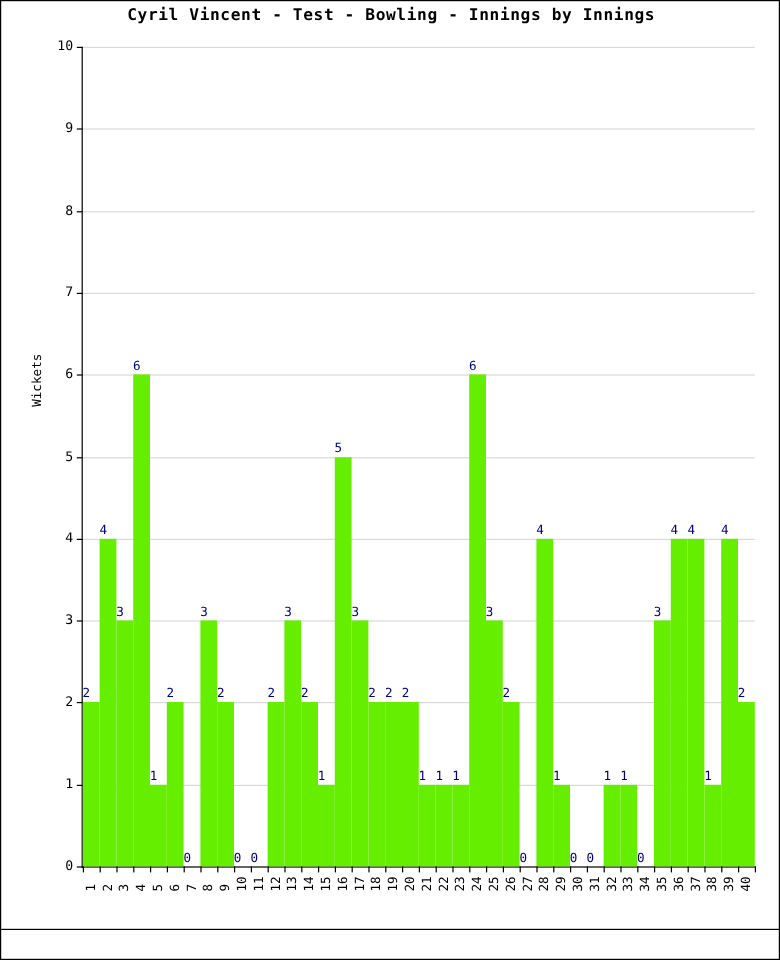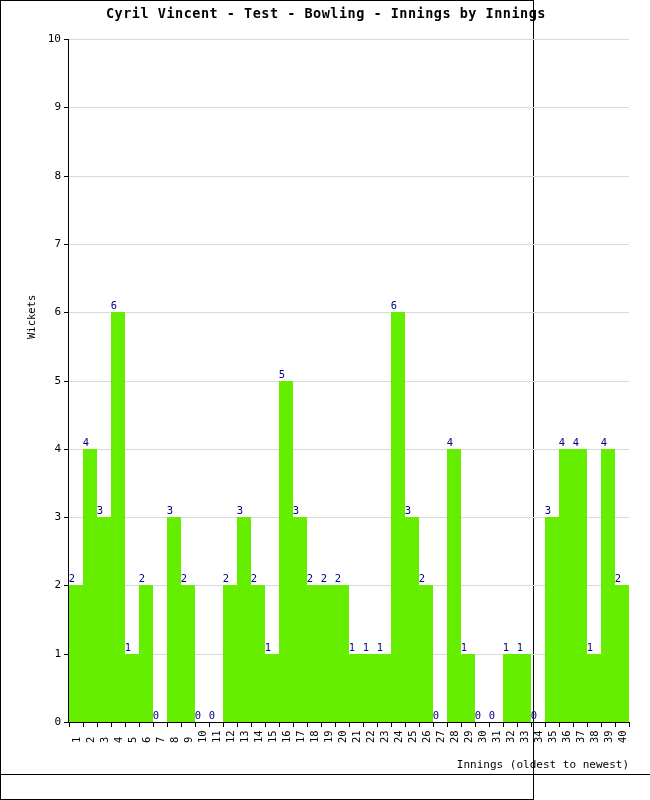--- a/index.html
+++ b/index.html
@@ -1,21 +1,21 @@
 <!DOCTYPE html>
 <html><head>
 <meta charset="utf-8">
 <style>
   html,body{margin:0;padding:0;background:#ffffff;}
   body{
     width:650px;height:800px;position:relative;overflow:hidden;
     font-family:"DejaVu Sans Mono","Liberation Mono",monospace;
     color:#000;
   }
-  #frame{position:absolute;left:0;top:0;width:534px;height:800px;box-sizing:border-box;border:1px solid #000;}
+  #frame{position:absolute;left:0;top:0;width:650px;height:800px;box-sizing:border-box;border:1px solid #000;}
 
   
   #title{
     position:absolute;left:0;top:4px;width:650px;text-align:center;
     font-size:13.5px;font-weight:bold;letter-spacing:.5px;white-space:nowrap;
   }
 
   
   #plot{position:absolute;left:68px;top:38px;width:560px;height:683px;}
   #plot .axis-line{position:absolute;background:#000;}
@@ -263,16 +263,15 @@
         <div class="xnum" style="left: 490px;">36</div>
         <div class="xnum" style="left: 504px;">37</div>
         <div class="xnum" style="left: 518px;">38</div>
         <div class="xnum" style="left: 532px;">39</div>
         <div class="xnum" style="left: 546px;">40</div>
       </div>
 
     <div id="ycap">Wickets</div>
   </div>
 
-  <div id="xcap">Innings (oldest to newest)</div>
 
   <div id="footer-sep"></div>
 </div>
 
 </body></html>

